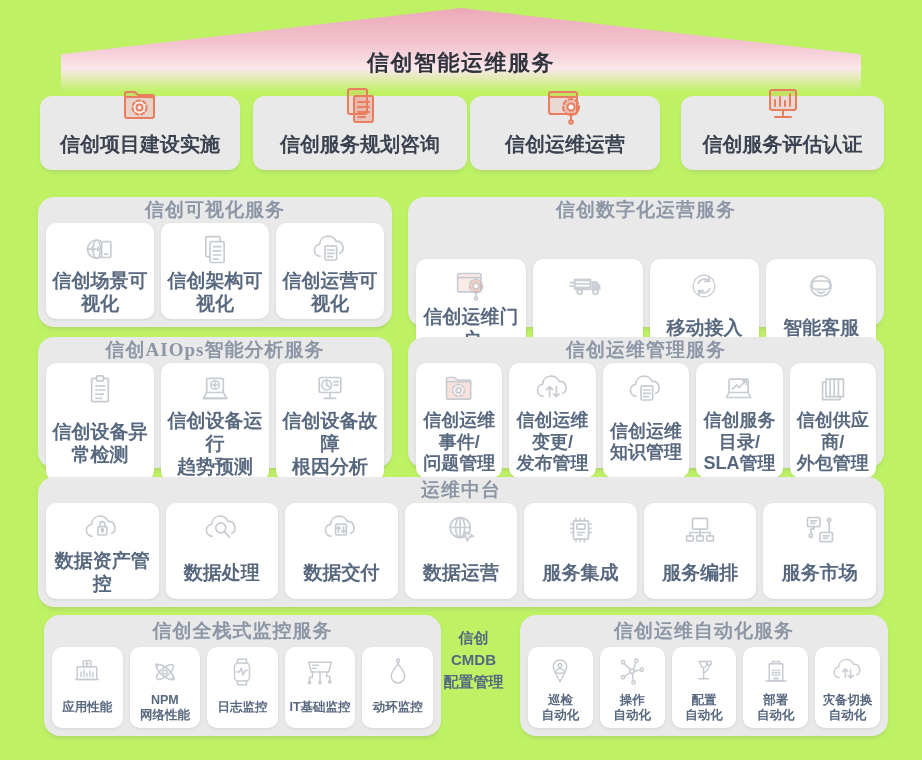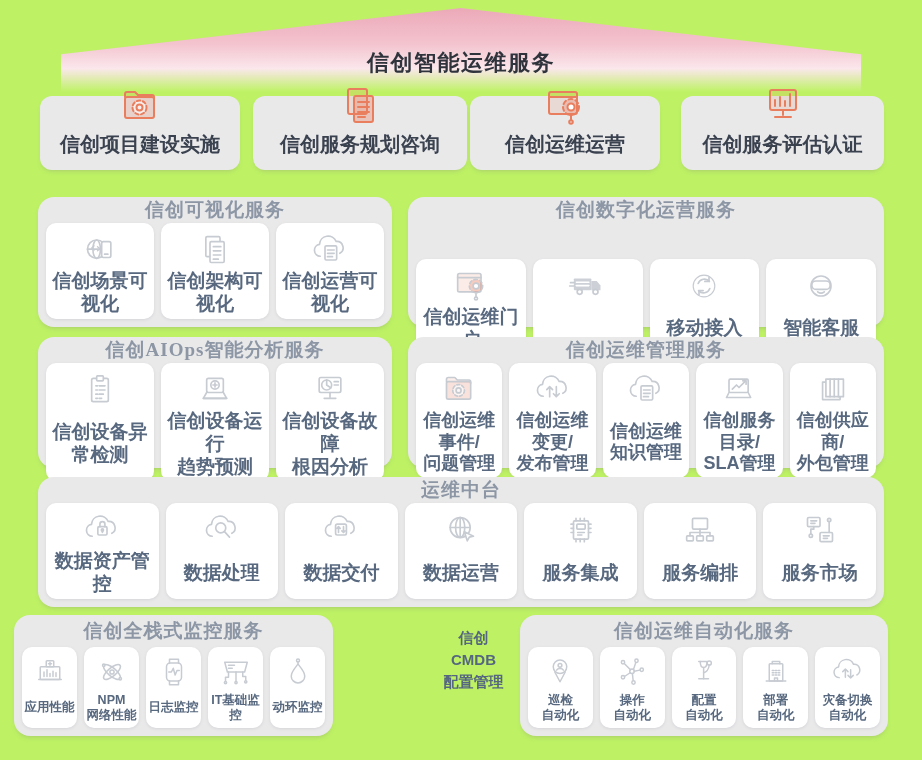--- a/index.html
+++ b/index.html
@@ -37,21 +37,21 @@
   .panel{
     position:absolute;background:#E9E9EA;border-radius:16px;
     box-shadow:0 3px 5px -2px rgba(120,120,130,.3);
     display:flex;flex-direction:column;
   }
   #panel-visualization{left:38px;top:197px;width:354px;height:130px;}
   #panel-digital-operation{left:408px;top:197px;width:476px;height:130px;gap:36px;}
   #panel-aiops{left:38px;top:337px;width:354px;height:131px;font-family:Liberation Serif, serif;}
   #panel-om-management{left:408px;top:337px;width:476px;height:131px;}
   #panel-middle-platform{left:38px;top:477px;width:846px;height:130px;}
-  #panel-monitoring{left:14px;top:615px;width:319px;height:121px;}
+  #panel-monitoring{left:44px;top:615px;width:397px;height:121px;}
   #panel-automation{left:520px;top:615px;width:368px;height:121px;}
   .panel-title{
     height:36px;display:flex;align-items:center;justify-content:center;
     font-size:19px;font-weight:700;color:#8C96A5;letter-spacing:1px;white-space:nowrap;border-radius:18px;
   }
   #panel-monitoring .panel-title,#panel-automation .panel-title{height:32px;}
   .cards{flex:1;display:flex;gap:7px;padding:0 8px 8px;}
   .card{
     flex:1;background:#fff;border-radius:10px;
     box-shadow:0 1px 3px rgba(130,130,140,.18);

